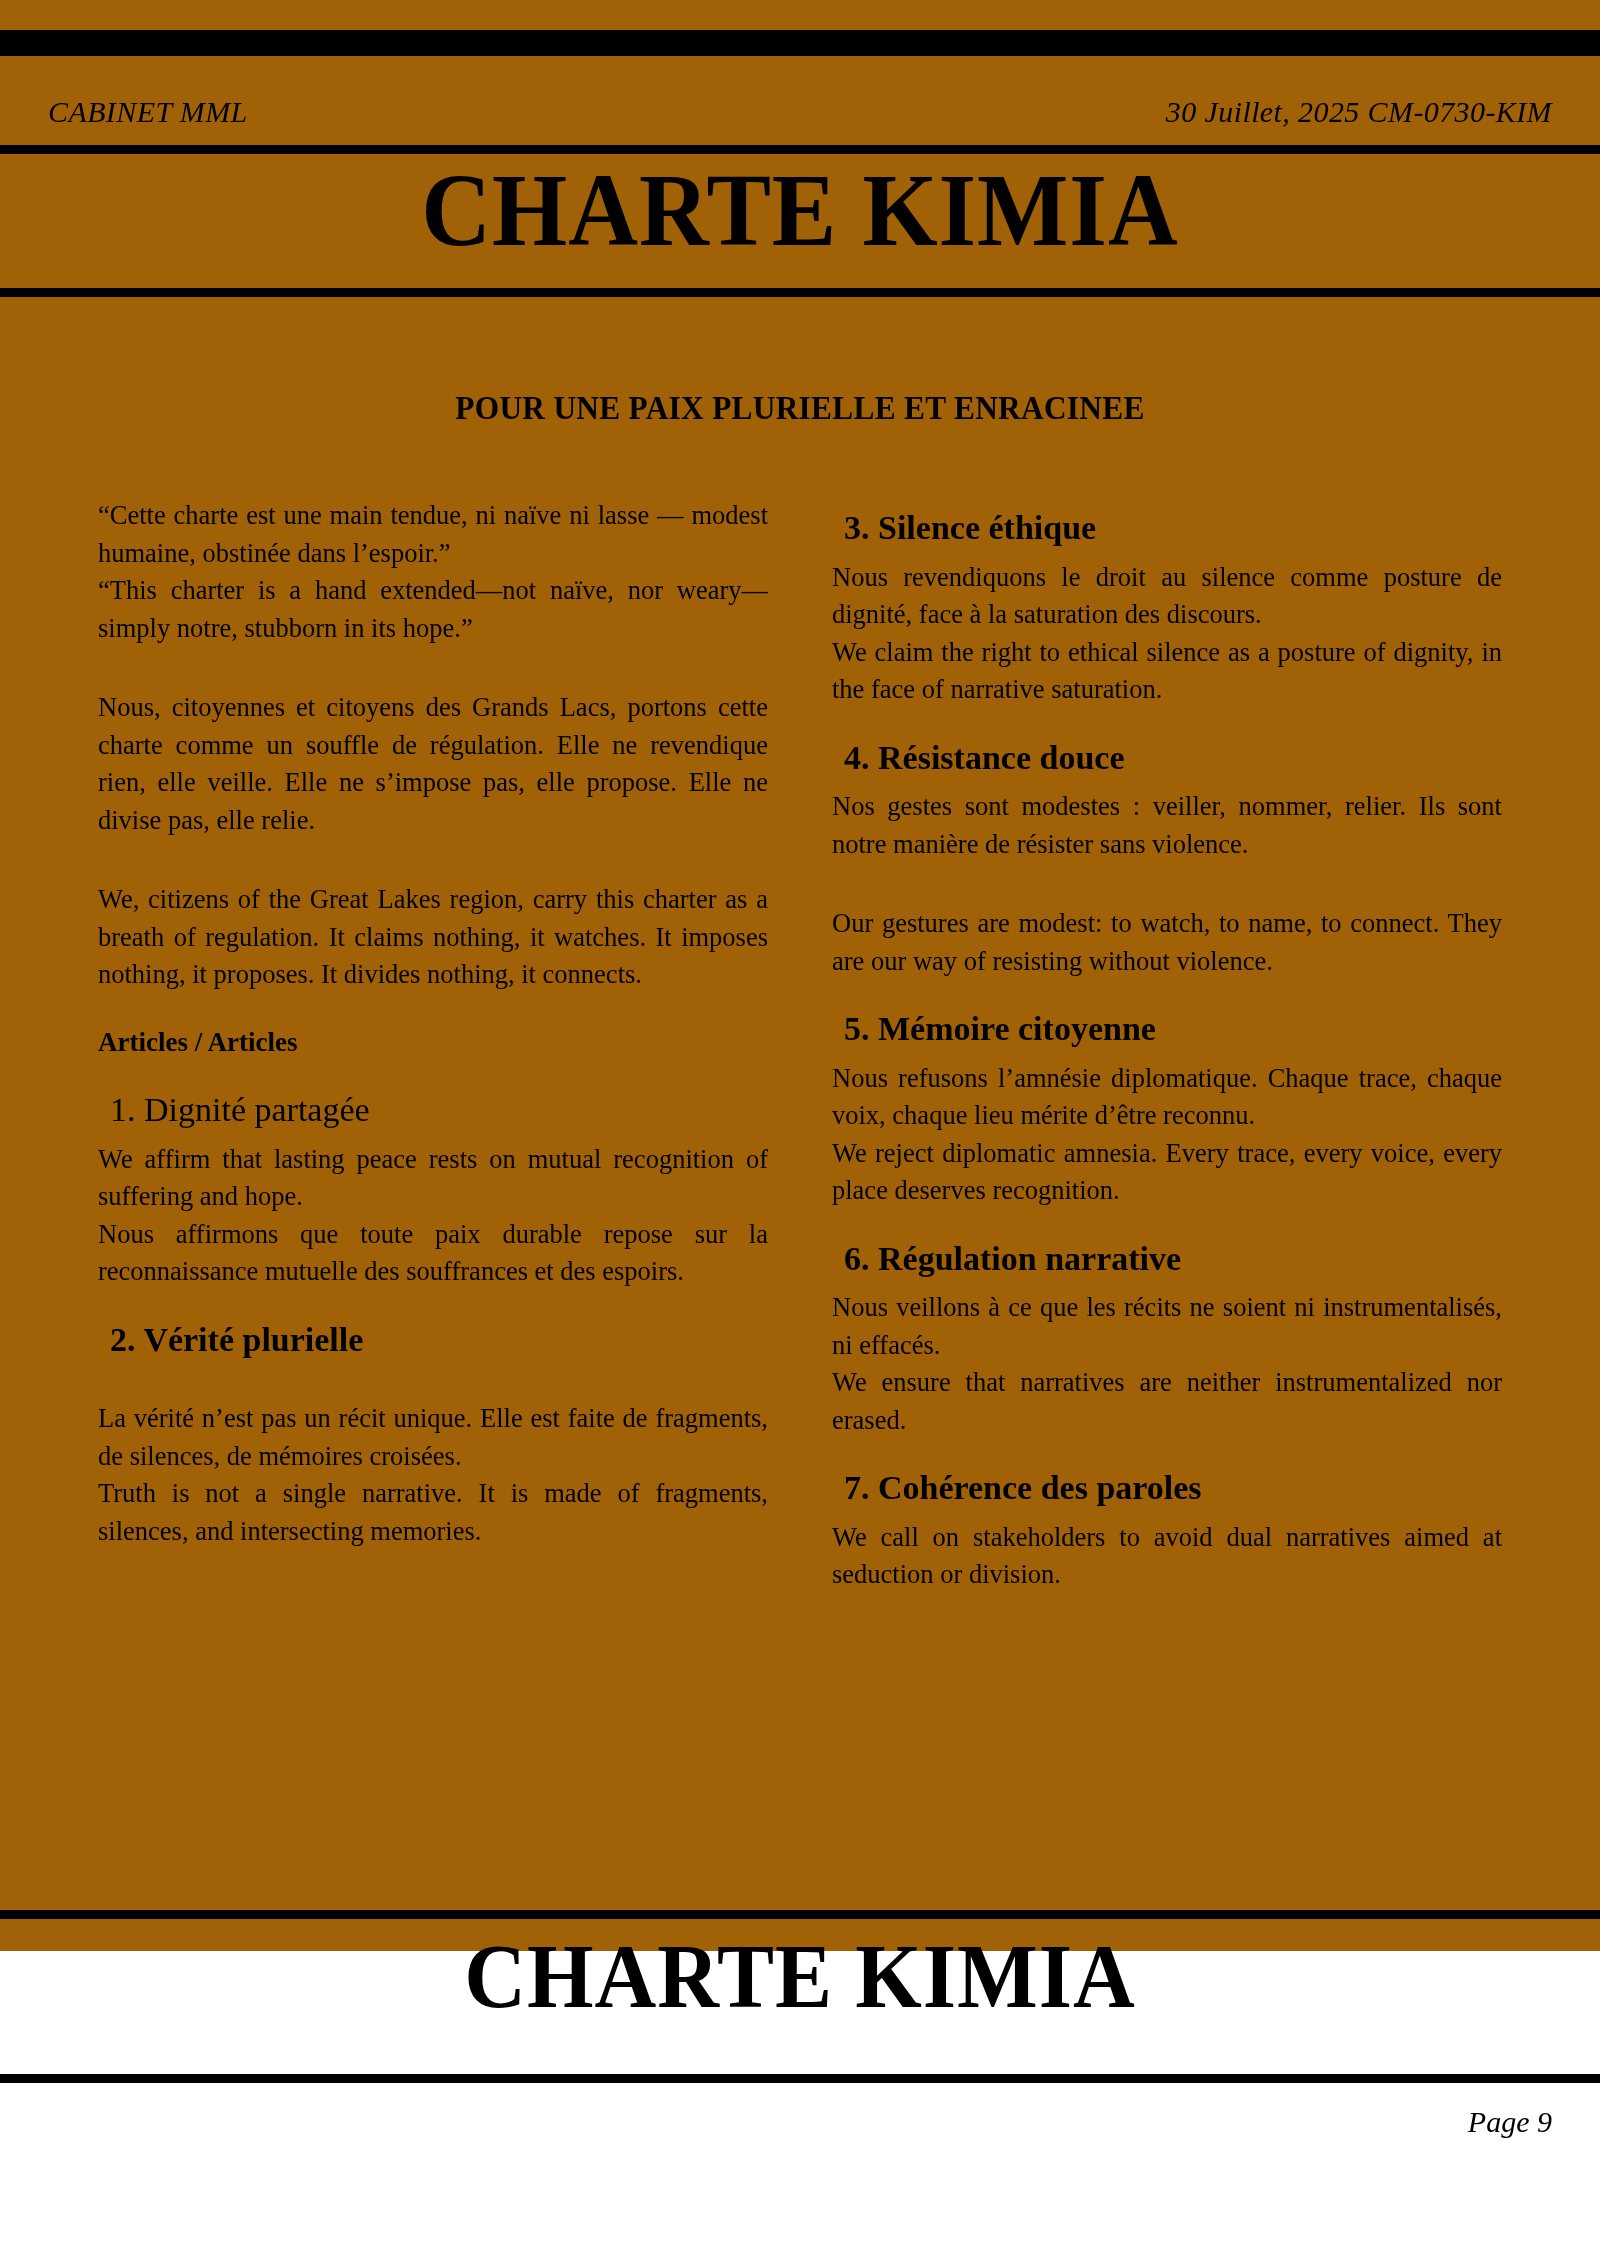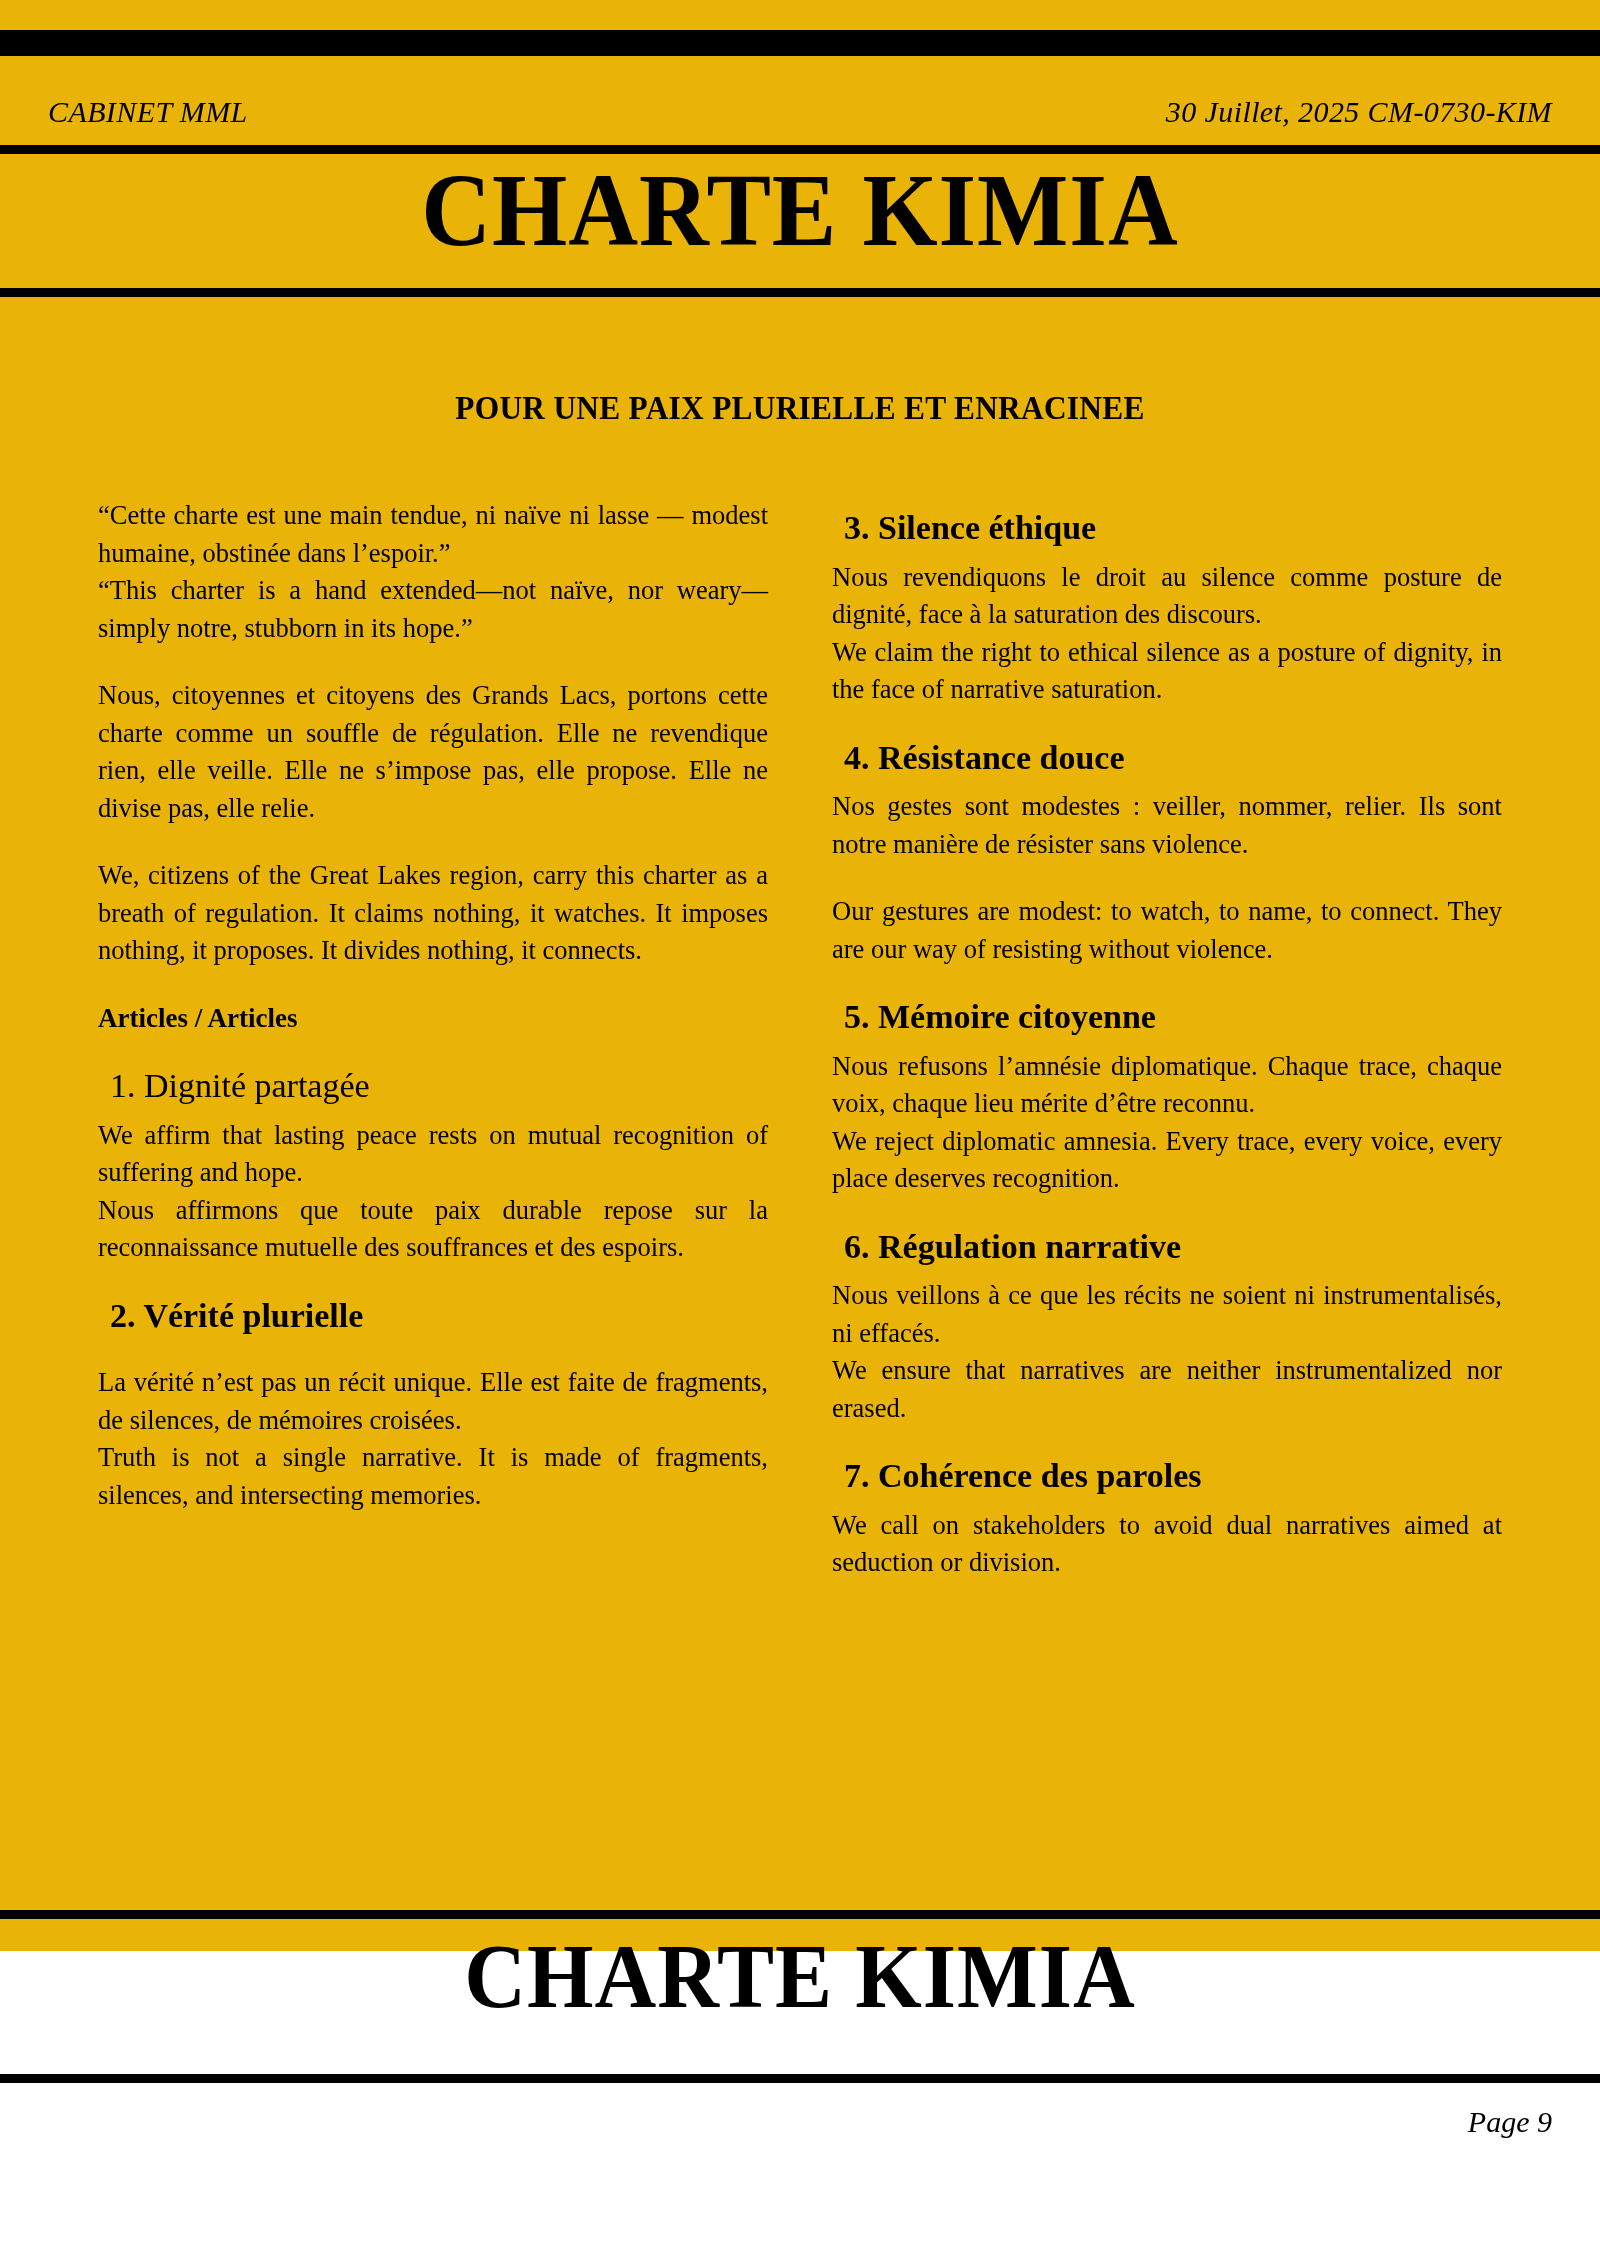--- a/index.html
+++ b/index.html
@@ -14,21 +14,21 @@
     color: #000000;
     position: relative;
     overflow: hidden;
   }
 
   .page {
     width: 1600px;
     height: 1951px;
     position: relative;
     box-sizing: border-box;
-    background: #eab308;
+    background: #a16207;
   }
 
   
   .top-bar {
     position: absolute;
     top: 30px;
     left: 0;
     width: 1600px;
     height: 26px;
     background: #000000;
@@ -112,21 +112,21 @@
   }
 
   .col p {
     margin: 0;
     font-size: 26.5px;
     line-height: 37.5px;
     text-align: justify;
     text-justify: inter-word;
     hyphens: none;
   }
-  .col p.block-gap { margin-top: 30px; }
+  .col p.block-gap { margin-top: 42px; }
 
   .art-head {
     margin: 12px;
     font-size: 34px;
     line-height: 37.5px;
     font-weight: bold;
     text-align: left;
   }
   .art-head.reg { font-weight: normal; }
   .art-head.spaced { margin-top: 30px; }

